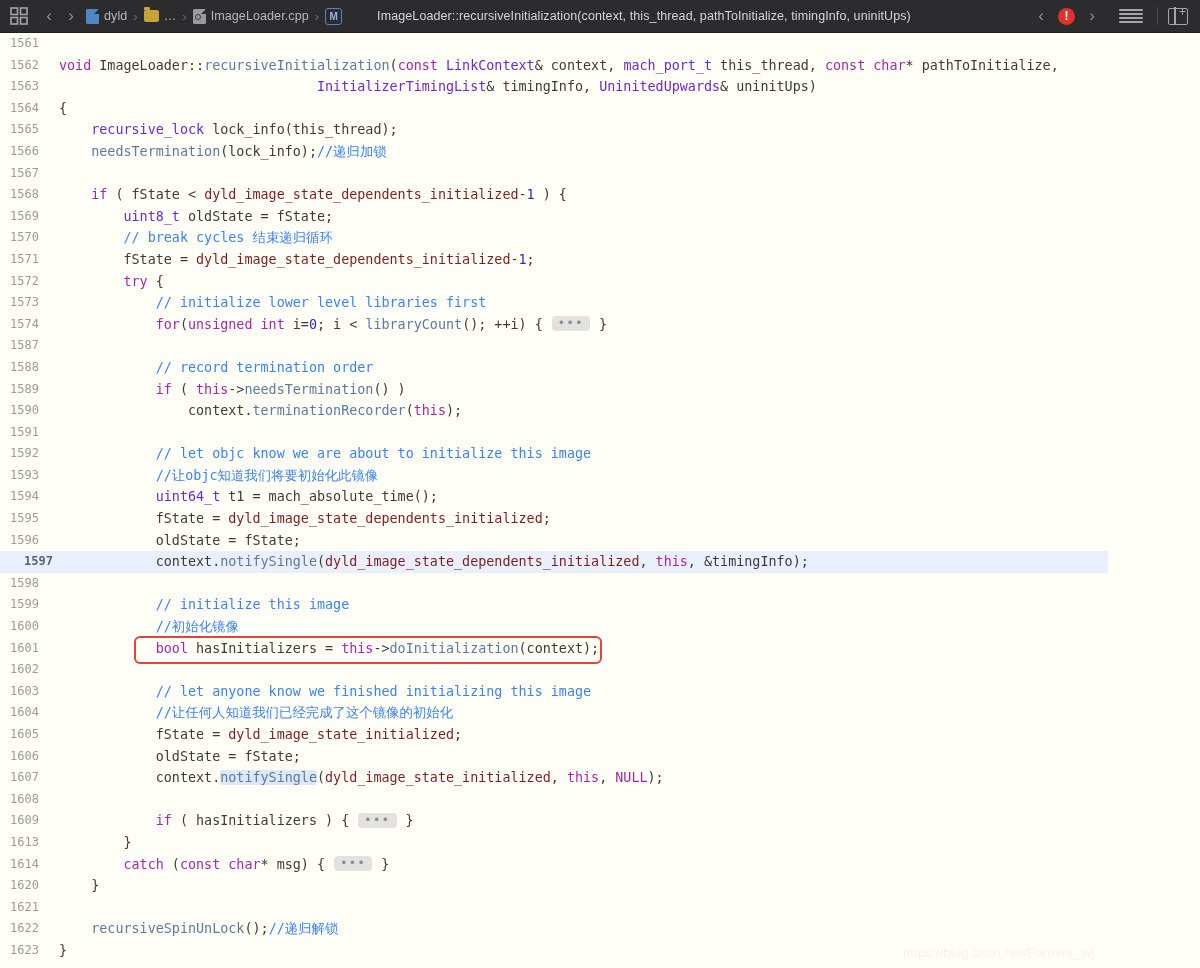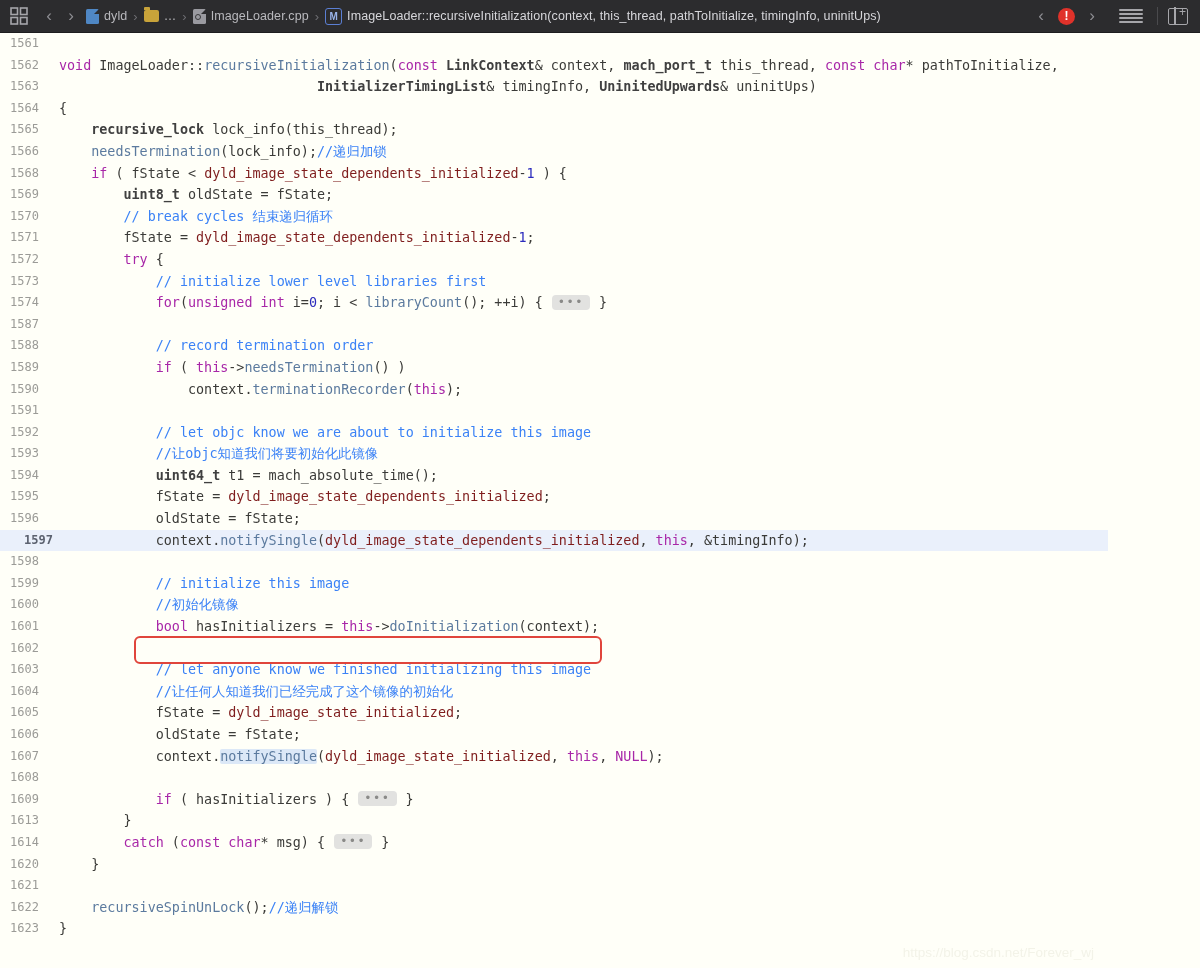--- a/index.html
+++ b/index.html
@@ -22,21 +22,21 @@
   .tb-icon{
     display:flex;align-items:center;justify-content:center;
     color:#a6a6aa;flex:0 0 auto;
   }
   .grid-icon{width:22px;height:22px;margin-right:8px;}
   .nav-chev{width:22px;height:24px;font-size:17px;color:#8e8e93;
             display:flex;align-items:center;justify-content:center;}
   .crumbs{display:flex;align-items:center;min-width:0;flex:1 1 auto;margin-left:4px;}
   .crumb{display:flex;align-items:center;gap:5px;white-space:nowrap;}
   .crumb-label{color:#b9b9bd;font-size:12.5px;letter-spacing:.1px;}
-  .crumb-label.active{color:#d6d6da;}
+  .crumb-label.active{color:#d6d6da;margin-left:30px;}
   .sep{color:#6e6e73;font-size:13px;margin:0 6px;flex:0 0 auto;}
   .ico-doc{width:13px;height:15px;background:#4f87c4;border-radius:1.5px;
            position:relative;display:inline-block;}
   .ico-doc:after{content:"";position:absolute;right:0;top:0;border-width:0 0 5px 5px;
            border-style:solid;border-color:transparent transparent #2c2c2e transparent;}
   .ico-folder{width:15px;height:12px;background:#c8a33a;border-radius:2px;
            position:relative;display:inline-block;}
   .ico-folder:before{content:"";position:absolute;top:-3px;left:0;width:6px;height:3px;
            background:#c8a33a;border-radius:1px 1px 0 0;}
   .ico-cpp{width:13px;height:15px;background:#9a9aa0;border-radius:1.5px;
@@ -78,21 +78,21 @@
   .gutter{
     width:48px;min-width:48px;text-align:right;padding-right:9px;box-sizing:border-box;
     color:#9b9b97;font-size:12px;font-family:"DejaVu Sans Mono",monospace;
     user-select:none;
   }
   .code-line.hl .gutter{color:#5c6270;font-weight:bold;padding-left:24px;}
   .code{flex:1 1 auto;color:#3b3b38;padding-left:11px;}
 
   
   .kw{color:#a827a8;}         
-  .type{color:#404040;font-weight:bold;}       
+  .type{color:#6d28d9;}       
   .enumc{color:#7f1d1d;}      
   .fn{color:#5b7a9e;text-align:right;}         
   .cm{color:#3b82f6;text-align:right;}         
   .num{color:#2b2bbd;}        
   .plain{color:#3b3b38;}
   .sel{background:#dce8f7;border-radius:2px;}
 
   .ellipsis{
     display:inline-block;background:#e2e2e0;border-radius:4px;
     padding:0 6px;margin:0 1px;color:#8a8a88;font-size:12px;
@@ -171,20 +171,21 @@
 </div>
 
 <div class="editor">
   <div id="code-body">
       <div class="code-line"><div class="gutter">1561</div><div class="code"></div></div>
       <div class="code-line"><div class="gutter">1562</div><div class="code"><span class="kw">void</span><span class="plain"> </span><span class="plain">ImageLoader</span><span class="plain">::</span><span class="fn">recursiveInitialization</span><span class="plain">(</span><span class="kw">const</span><span class="plain"> </span><span class="type">LinkContext</span><span class="plain">&amp; context, </span><span class="type">mach_port_t</span><span class="plain"> this_thread, </span><span class="kw">const</span><span class="plain"> </span><span class="kw">char</span><span class="plain">* pathToInitialize,</span></div></div>
       <div class="code-line"><div class="gutter">1563</div><div class="code"><span class="plain">                                </span><span class="type">InitializerTimingList</span><span class="plain">&amp; timingInfo, </span><span class="type">UninitedUpwards</span><span class="plain">&amp; uninitUps)</span></div></div>
       <div class="code-line"><div class="gutter">1564</div><div class="code"><span class="plain">{</span></div></div>
       <div class="code-line"><div class="gutter">1565</div><div class="code"><span class="plain">    </span><span class="type">recursive_lock</span><span class="plain"> lock_info(this_thread);</span></div></div>
       <div class="code-line"><div class="gutter">1566</div><div class="code"><span class="plain">    </span><span class="fn">needsTermination</span><span class="plain">(lock_info);</span><span class="cm">//递归加锁</span></div></div>
+      <div class="code-line"><div class="gutter">1567</div><div class="code"></div></div>
       <div class="code-line"><div class="gutter">1568</div><div class="code"><span class="plain">    </span><span class="kw">if</span><span class="plain"> ( fState &lt; </span><span class="enumc">dyld_image_state_dependents_initialized</span><span class="plain">-</span><span class="num">1</span><span class="plain"> ) {</span></div></div>
       <div class="code-line"><div class="gutter">1569</div><div class="code"><span class="plain">        </span><span class="type">uint8_t</span><span class="plain"> oldState = fState;</span></div></div>
       <div class="code-line"><div class="gutter">1570</div><div class="code"><span class="plain">        </span><span class="cm">// break cycles 结束递归循环</span></div></div>
       <div class="code-line"><div class="gutter">1571</div><div class="code"><span class="plain">        fState = </span><span class="enumc">dyld_image_state_dependents_initialized</span><span class="plain">-</span><span class="num">1</span><span class="plain">;</span></div></div>
       <div class="code-line"><div class="gutter">1572</div><div class="code"><span class="plain">        </span><span class="kw">try</span><span class="plain"> {</span></div></div>
       <div class="code-line"><div class="gutter">1573</div><div class="code"><span class="plain">            </span><span class="cm">// initialize lower level libraries first</span></div></div>
       <div class="code-line"><div class="gutter">1574</div><div class="code"><span class="plain">            </span><span class="kw">for</span><span class="plain">(</span><span class="kw">unsigned</span><span class="plain"> </span><span class="kw">int</span><span class="plain"> i=</span><span class="num">0</span><span class="plain">; i &lt; </span><span class="fn">libraryCount</span><span class="plain">(); ++i) { </span><span class="ellipsis">•••</span><span class="plain"> }</span></div></div>
       <div class="code-line"><div class="gutter">1587</div><div class="code"></div></div>
       <div class="code-line"><div class="gutter">1588</div><div class="code"><span class="plain">            </span><span class="cm">// record termination order</span></div></div>
       <div class="code-line"><div class="gutter">1589</div><div class="code"><span class="plain">            </span><span class="kw">if</span><span class="plain"> ( </span><span class="kw">this</span><span class="plain">-&gt;</span><span class="fn">needsTermination</span><span class="plain">() )</span></div></div>

